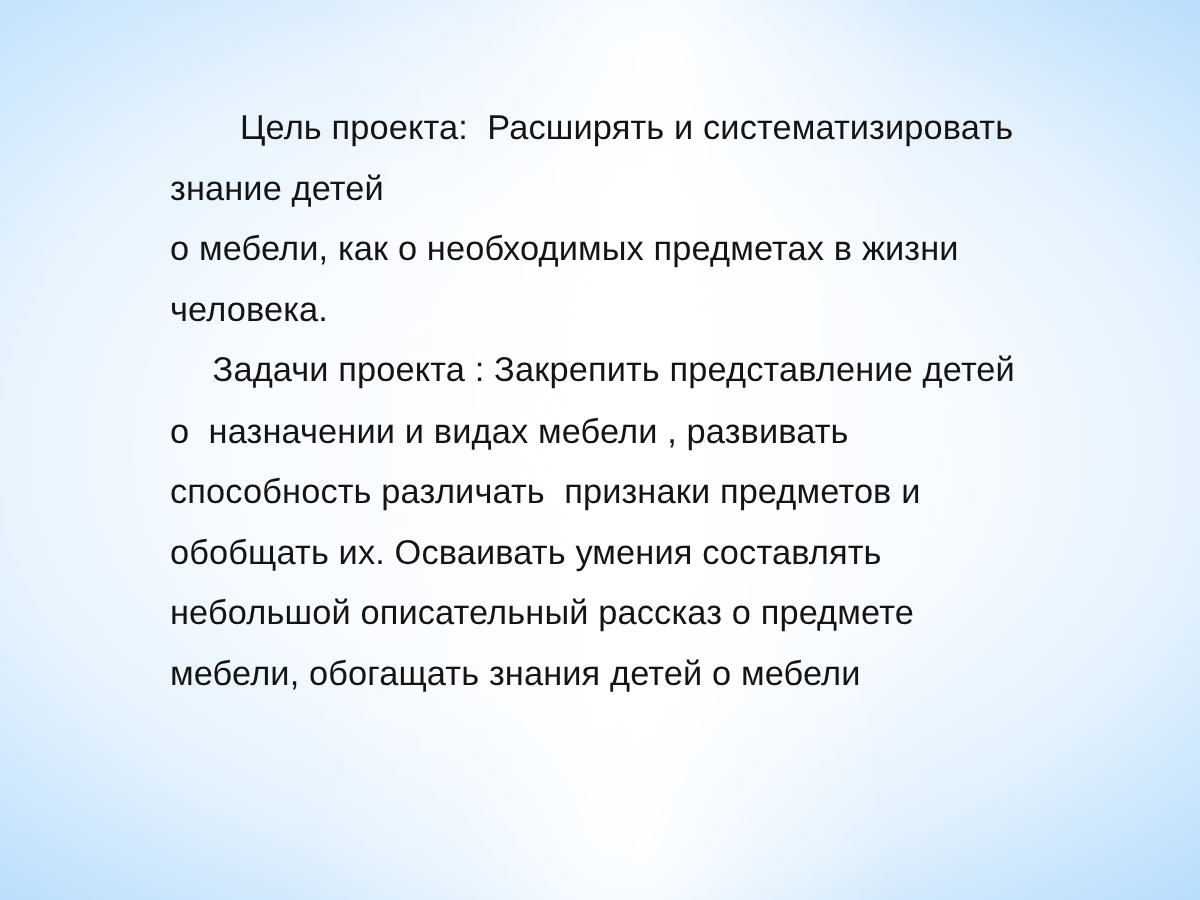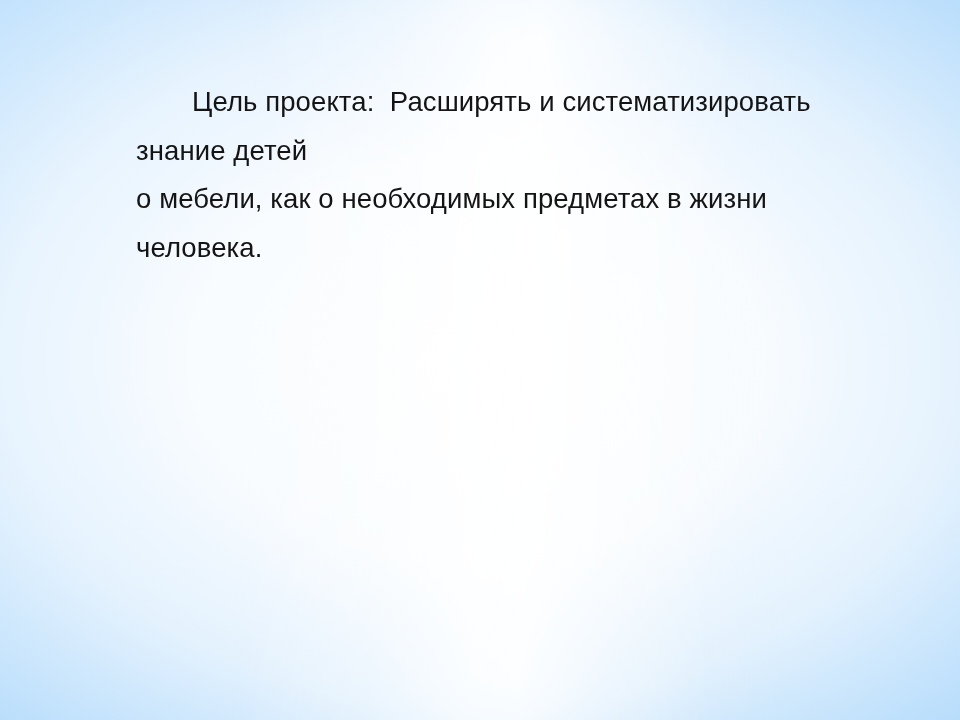--- a/index.html
+++ b/index.html
@@ -123,15 +123,16 @@
 
   <div class="bg-base"></div>
   <div class="bg-corner-shade"></div>
   <div class="bg-lens"></div>
   <div class="bg-streak"></div>
   <div class="bg-arc"></div>
 
   <div class="text-body">
     <p class="para indent-lg">Цель проекта:  Расширять и систематизировать знание детей
 о мебели, как о необходимых предметах в жизни человека.</p>
+    <p class="para indent-sm">Задачи проекта : Закрепить представление детей о  назначении и видах мебели , развивать способность различать  признаки предметов и обобщать их. Осваивать умения составлять небольшой описательный рассказ о предмете мебели, обогащать знания детей о мебели</p>
   </div>
 
 </div>
 
 </body></html>

